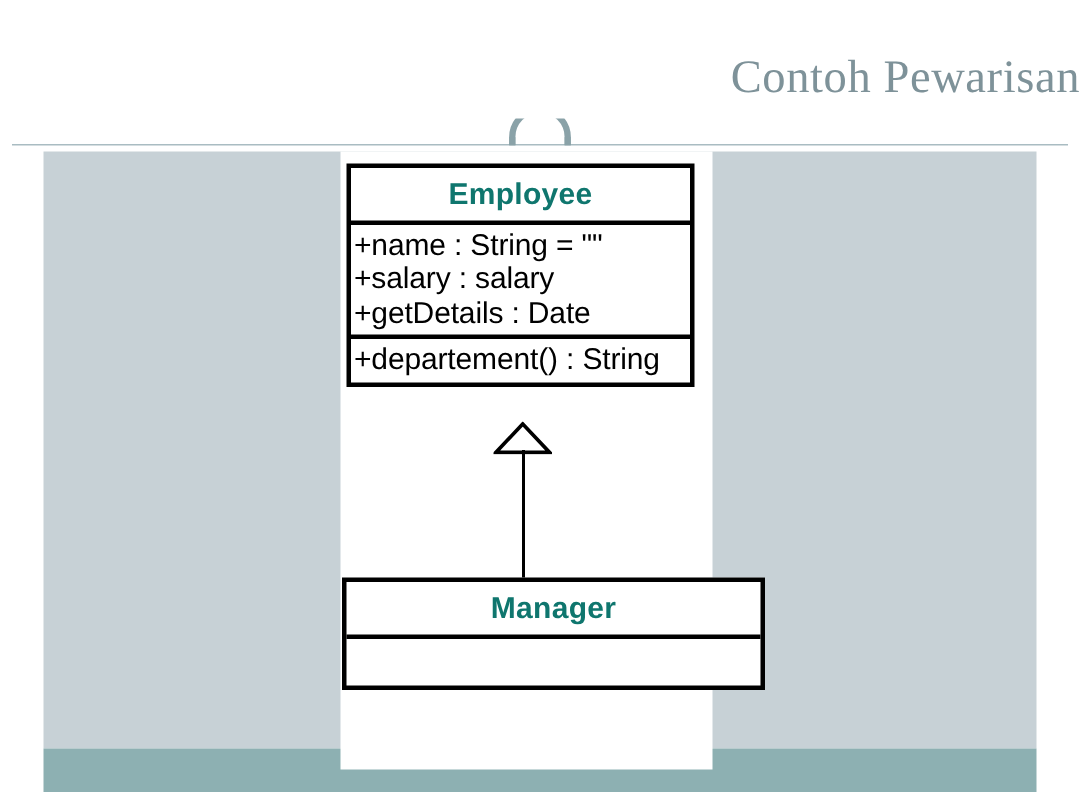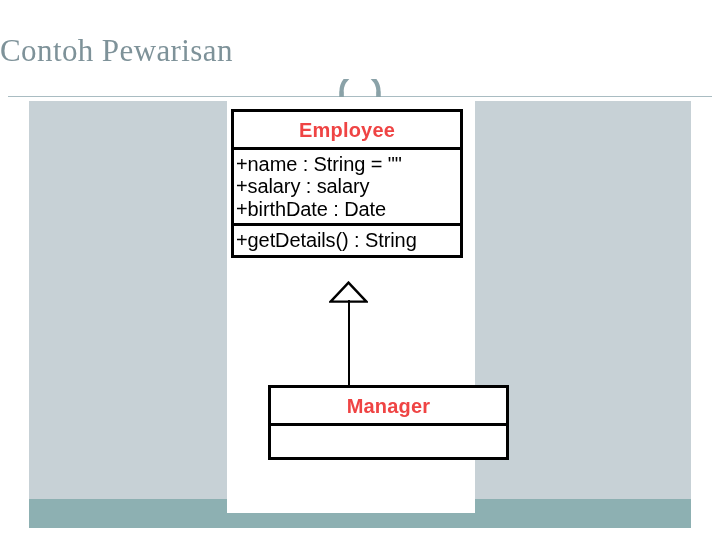--- a/index.html
+++ b/index.html
@@ -20,21 +20,21 @@
   .title-band {
     position: absolute;
     left: 0; top: 0;
     width: 720px; height: 95px;
     background: #ffffff;
   }
   .slide-title {
     position: absolute;
     left: 0; top: 33px;
     width: 720px;
-    text-align: left;
+    text-align: right;
     font-family: "Liberation Serif", serif;
     font-size: 31px;
     letter-spacing: 0.4px;
     color: #7e9299;
     white-space: nowrap;
   }
   .title-rule {
     position: absolute;
     left: 8px; top: 96px;
     width: 704px; height: 1px;
@@ -80,21 +80,21 @@
     overflow: visible;
     white-space: nowrap;
   }
   .uml-compartment + .uml-compartment {
     border-top: 3px solid #000000;
   }
   .uml-class-name {
     text-align: center;
     font-weight: bold;
     font-size: 20px;
-    color: #ef4444;
+    color: #0f766e;
     line-height: 1;
     padding-top: 8px;
     padding-bottom: 7px;
     letter-spacing: 0.2px;
   }
   .uml-members {
     padding: 3px 0 3px 2px;
   }
   .uml-member {
     font-size: 20px;
@@ -103,21 +103,21 @@
     white-space: nowrap;
     letter-spacing: -0.1px;
   }
   .uml-empty {
     height: 34px;
   }
 
   
   #employee-box { left: 231px; top: 109px; width: 232px; }
   
-  #manager-box  { left: 228px; top: 385px; width: 241px; margin-left: 40px; }
+  #manager-box  { left: 228px; top: 385px; width: 282px; }
 
   
   .gen-line {
     position: absolute;
     left: 348px; top: 300px;
     width: 2px; height: 86px;
     background: #000000;
   }
   .gen-triangle {
     position: absolute;
@@ -145,24 +145,24 @@
   <div class="body-band"></div>
   <div class="footer-band"></div>
 
   <div class="canvas"></div>
 
   <div class="uml-box" id="employee-box">
     <div class="uml-compartment uml-class-name">Employee</div>
     <div class="uml-compartment uml-members">
       <div class="uml-member">+name : String = ""</div>
       <div class="uml-member">+salary : salary</div>
-      <div class="uml-member">+birthDate : Date</div>
+      <div class="uml-member">+getDetails : Date</div>
     </div>
     <div class="uml-compartment uml-members">
-      <div class="uml-member">+getDetails() : String</div>
+      <div class="uml-member">+departement() : String</div>
     </div>
   </div>
 
   <svg class="gen-triangle" viewBox="0 0 39 22">
     <polygon points="19.5,1.6 37.4,20.6 1.6,20.6" fill="#ffffff" stroke="#000000" stroke-width="2.4"></polygon>
   </svg>
   <div class="gen-line"></div>
 
   <div class="uml-box" id="manager-box">
     <div class="uml-compartment uml-class-name">Manager</div>

